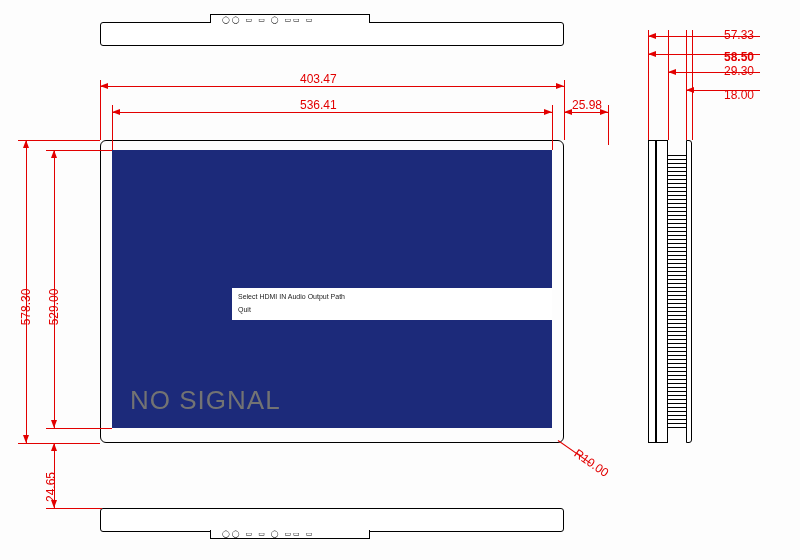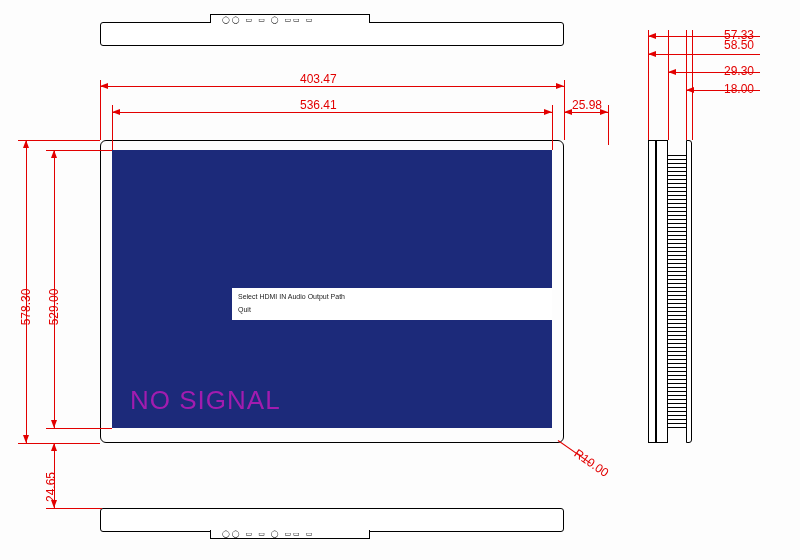--- a/index.html
+++ b/index.html
@@ -36,21 +36,21 @@
   .arrow.left  { border-width: 3px 8px 3px 0; border-color: transparent #e20000 transparent transparent; }
   .arrow.right { border-width: 3px 0 3px 8px; border-color: transparent transparent transparent #e20000; }
   .arrow.up    { border-width: 0 3px 8px 3px; border-color: transparent transparent #e20000 transparent; }
   .arrow.down  { border-width: 8px 3px 0 3px; border-color: #e20000 transparent transparent transparent; }
   .screen {
     position: absolute;
     background: #1c2a7a;
   }
   .no-signal {
     position: absolute;
-    color: #a21caf;
+    color: #737373;
     font-family: "Arial Narrow", Arial, sans-serif;
     font-size: 26px;
     letter-spacing: 1px;
     font-weight: 400;
   }
   .menu-box {
     position: absolute;
     background: #fff;
     color: #222;
     font-size: 7px;
@@ -166,21 +166,21 @@
 <div class="ext-v" style="left:668px; top:30px; height:110px;"></div>
 <div class="ext-v" style="left:686px; top:30px; height:110px;"></div>
 <div class="ext-v" style="left:692px; top:30px; height:110px;"></div>
 
 <div class="dim-line h" style="left:648px; top:36px; width:112px;"></div>
 <div class="arrow left" style="left:648px; top:33px;"></div>
 <div class="dim-text" style="left:724px; top:28px;">57.33</div>
 
 <div class="dim-line h" style="left:648px; top:54px; width:112px;"></div>
 <div class="arrow left" style="left:648px; top:51px;"></div>
-<div class="dim-text" style="left:724px; top:38px;">58.50</div>
+<div class="dim-text" style="left:724px; top:50px;font-weight:bold;">58.50</div>
 
 <div class="dim-line h" style="left:668px; top:72px; width:92px;"></div>
 <div class="arrow left" style="left:668px; top:69px;"></div>
 <div class="dim-text" style="left:724px; top:64px;text-align:right;">29.30</div>
 
 <div class="dim-line h" style="left:686px; top:90px; width:74px;"></div>
 <div class="arrow left" style="left:686px; top:87px;"></div>
-<div class="dim-text" style="left:724px; top:82px;">18.00</div>
+<div class="dim-text" style="left:724px; top:88px;">18.00</div>
 
 </body></html>

